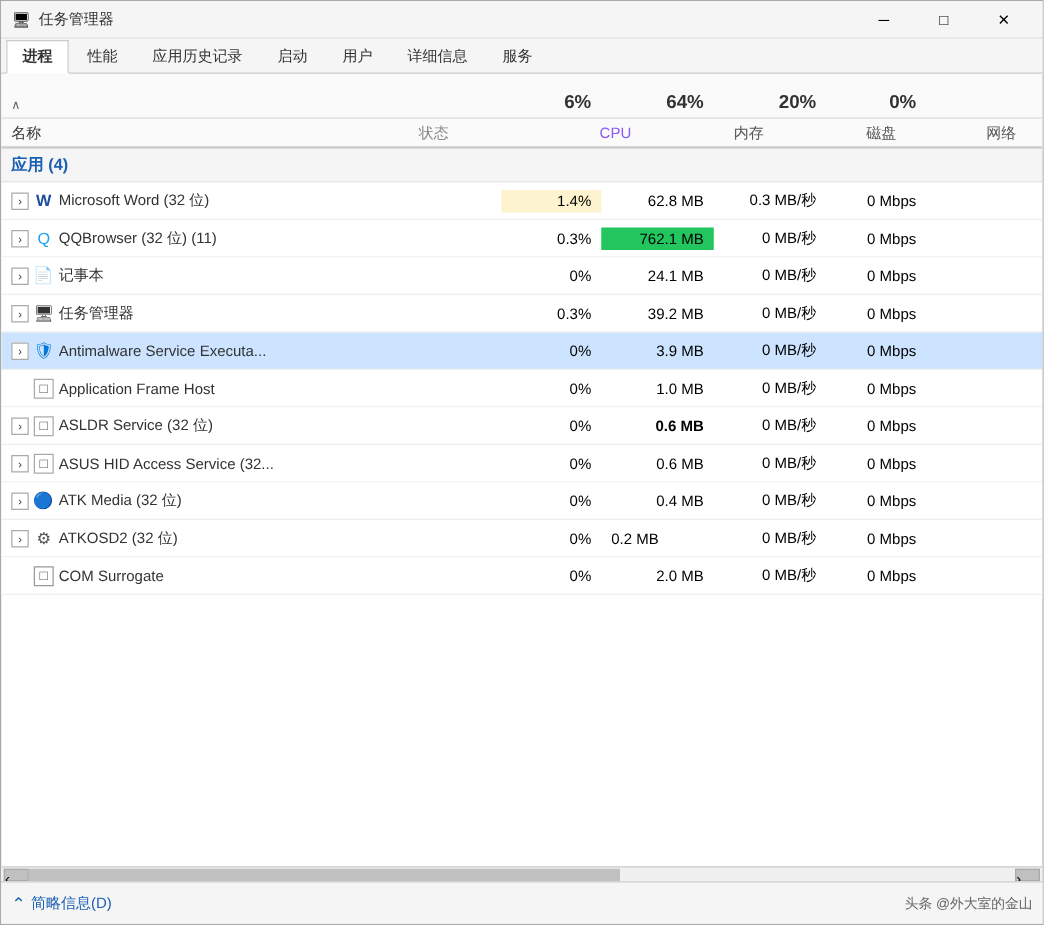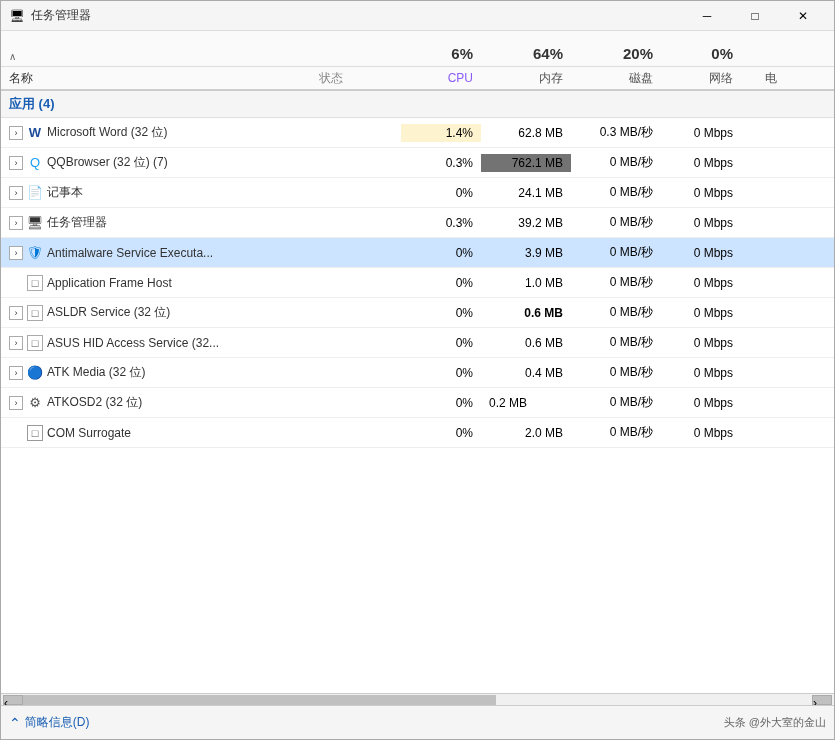--- a/index.html
+++ b/index.html
@@ -216,20 +216,29 @@
     <div class="title-bar-icon">🖥</div>
     <span class="title-bar-text">任务管理器</span>
     <div class="title-bar-buttons">
       <button class="title-btn">─</button>
       <button class="title-btn">□</button>
       <button class="title-btn close">✕</button>
     </div>
   </div>
 
 
+  <div class="tab-bar">
+    <div class="tab active">进程</div>
+    <div class="tab">性能</div>
+    <div class="tab">应用历史记录</div>
+    <div class="tab">启动</div>
+    <div class="tab">用户</div>
+    <div class="tab">详细信息</div>
+    <div class="tab">服务</div>
+  </div>
 
   <div class="main-content">
     <div class="process-table">
 
       <div style="display:flex; flex-direction:column; background:#fafafa; border-bottom:2px solid #ccc;">
 
         <div style="display:flex; align-items:flex-end; height:36px; border-bottom:1px solid #ddd;">
           <div style="width:310px; min-width:310px; padding:4px 8px; display:flex; align-items:center; gap:4px;">
             <span style="font-size:10px; color:#666;">∧</span>
           </div>
@@ -242,21 +251,21 @@
           </div>
           <div style="width:90px; min-width:90px; padding:4px 8px; text-align:right;margin-top:32px;">
             <span style="display:block; font-size:15px; font-weight:bold; color:#333;">20%</span>
           </div>
           <div style="width:80px; min-width:80px; padding:4px 8px; text-align:right;">
             <span style="display:block; font-size:15px; font-weight:bold; color:#333;">0%</span>
           </div>
           <div style="width:40px; min-width:40px; padding:4px 4px; text-align:right;"></div>
         </div>
 
-        <div style="display:flex; align-items:center; height:22px;">
+        <div style="display:flex; align-items:center; height:22px;gap:16px;">
           <div style="width:310px; min-width:310px; padding:2px 8px; font-size:12px; color:#333;">名称</div>
           <div style="width:90px; min-width:90px; padding:2px 8px; font-size:12px; color:#888;">状态</div>
           <div style="width:80px; min-width:80px; padding:2px 8px; text-align:right; font-size:12px; color:#8b5cf6;">CPU</div>
           <div style="width:90px; min-width:90px; padding:2px 8px; text-align:right; font-size:12px; color:#555;">内存</div>
           <div style="width:90px; min-width:90px; padding:2px 8px; text-align:right; font-size:12px; color:#555;">磁盘</div>
           <div style="width:80px; min-width:80px; padding:2px 8px; text-align:right; font-size:12px; color:#555;">网络</div>
           <div style="width:40px; min-width:40px; padding:2px 4px; text-align:right; font-size:12px; color:#555;">电</div>
 
           <div style="width:12px; flex-shrink:0;"></div>
         </div>
@@ -277,25 +286,25 @@
           <div style="width:90px; min-width:90px; padding:2px 8px; text-align:right;">62.8 MB</div>
           <div style="width:90px; min-width:90px; padding:2px 8px; text-align:right;">0.3 MB/秒</div>
           <div style="width:80px; min-width:80px; padding:2px 8px; text-align:right;">0 Mbps</div>
           <div style="width:40px; min-width:40px; padding:2px 4px;"></div>
         </div>
 
         <div class="table-row">
           <div class="col-name" style="width:310px; min-width:310px;">
             <div class="expand-btn">›</div>
             <div class="process-icon" style="color:#1da0f2;">Q</div>
-            <span>QQBrowser (32 位) (7)</span>
+            <span>QQBrowser (32 位) (11)</span>
           </div>
           <div class="col-status" style="width:90px; min-width:90px; padding:2px 8px;"></div>
           <div style="width:80px; min-width:80px; padding:2px 8px; text-align:right;">0.3%</div>
-          <div style="width:90px; min-width:90px; padding:2px 8px; text-align:right; background:#737373;">762.1 MB</div>
+          <div style="width:90px; min-width:90px; padding:2px 8px; text-align:right; background:#22c55e;">762.1 MB</div>
           <div style="width:90px; min-width:90px; padding:2px 8px; text-align:right;">0 MB/秒</div>
           <div style="width:80px; min-width:80px; padding:2px 8px; text-align:right;">0 Mbps</div>
           <div style="width:40px; min-width:40px; padding:2px 4px;"></div>
         </div>
 
         <div class="table-row">
           <div class="col-name" style="width:310px; min-width:310px;">
             <div class="expand-btn">›</div>
             <div class="process-icon">📄</div>
             <span>记事本</span>

